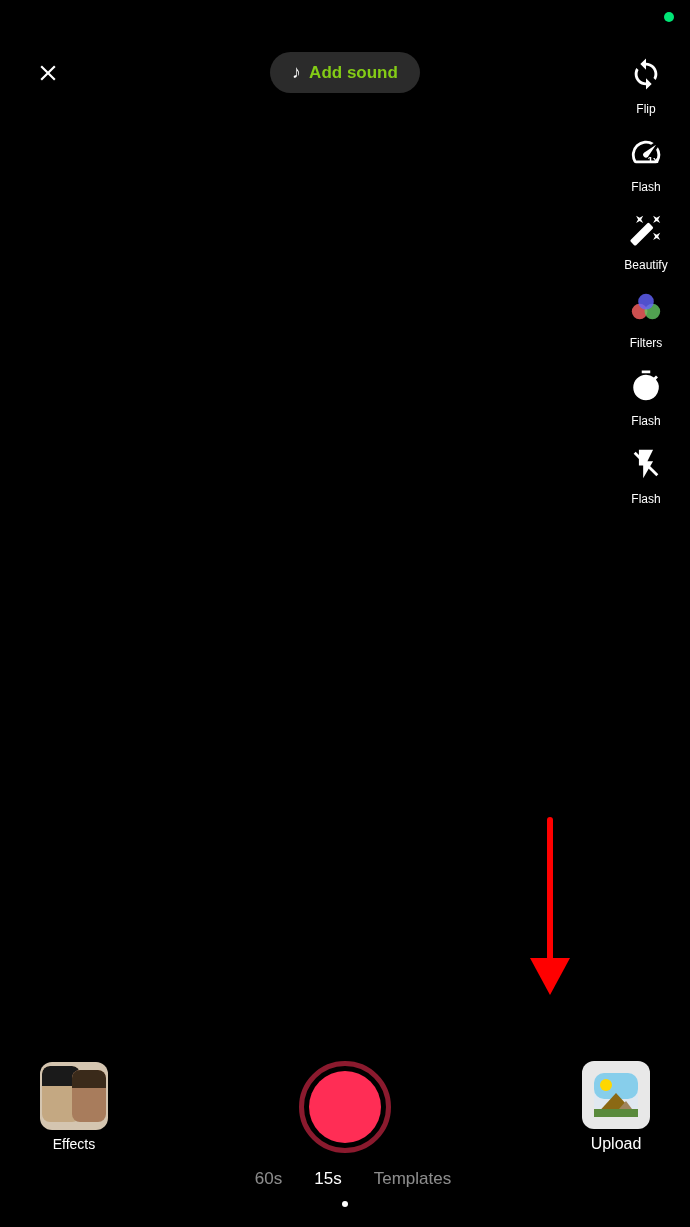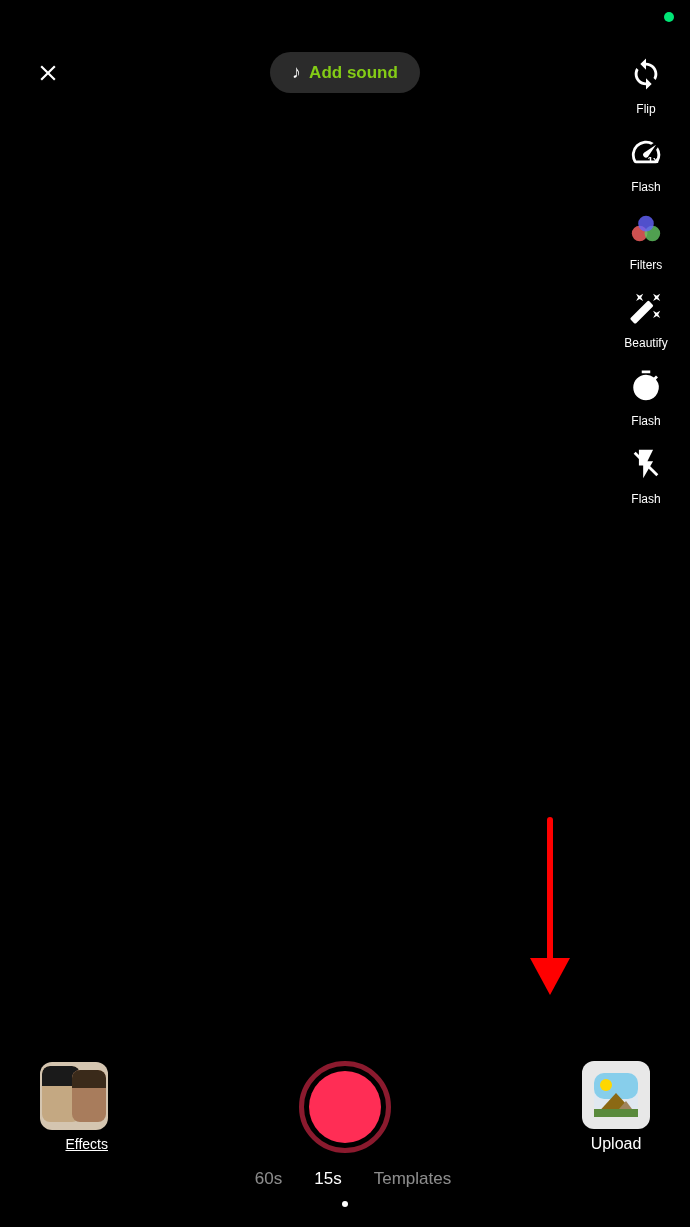--- a/index.html
+++ b/index.html
@@ -139,24 +139,23 @@
       display: flex;
       align-items: center;
       justify-content: space-between;
       padding: 0 40px;
       padding-bottom: 16px;
     }
 
     .effects-btn {
       display: flex;
       flex-direction: column;
-      align-items: flex-end;
+      align-items: center;
       cursor: pointer;
       gap: 6px;
-      text-decoration: underline;
     }
 
     .effects-label {
       font-size: 14px;
       color: #fff;
       font-weight: 500;
     }
 
     
     .record-btn {
@@ -326,35 +325,35 @@
           <path d="M20.38 8.57l-1.23 1.85a8 8 0 0 1-.22 7.58H5.07A8 8 0 0 1 15.58 6.85l1.85-1.23A10 10 0 0 0 3.35 19a2 2 0 0 0 1.72 1h13.85a2 2 0 0 0 1.74-1 10 10 0 0 0-.27-10.44zm-9.79 6.84a2 2 0 0 0 2.83 0l5.66-8.49-8.49 5.66a2 2 0 0 0 0 2.83z"></path>
           <text x="13" y="20" font-size="7" fill="white" font-weight="bold">1x</text>
         </svg>
       </div>
       <span class="control-label">Flash</span>
     </div>
 
     <div class="control-item">
       <div class="control-icon">
         <svg width="34" height="34" viewBox="0 0 24 24">
+          <path d="M7.5 5.6L10 7 8.6 4.5 10 2 7.5 3.4 5 2l1.4 2.5L5 7zm12 9.8L17 14l1.4 2.5L17 19l2.5-1.4L22 19l-1.4-2.5L22 14zM22 2l-2.5 1.4L17 2l1.4 2.5L17 7l2.5-1.4L22 7l-1.4-2.5zm-7.63 5.29a1 1 0 0 0-1.41 0L1.29 18.96a1 1 0 0 0 0 1.41l2.34 2.34c.39.39 1.02.39 1.41 0L16.7 11.05a1 1 0 0 0 0-1.41l-2.33-2.35z"></path>
+        </svg>
+      </div>
+      <span class="control-label">Beautify</span>
+    </div>
+
+    <div class="control-item">
+      <div class="control-icon">
+        <svg width="34" height="34" viewBox="0 0 24 24">
           <circle cx="7.5" cy="14.5" r="5.5" fill="rgba(255,100,100,0.8)"></circle>
           <circle cx="16.5" cy="14.5" r="5.5" fill="rgba(100,200,100,0.8)"></circle>
           <circle cx="12" cy="7.5" r="5.5" fill="rgba(100,100,255,0.8)"></circle>
         </svg>
       </div>
       <span class="control-label">Filters</span>
-    </div>
-
-    <div class="control-item">
-      <div class="control-icon">
-        <svg width="34" height="34" viewBox="0 0 24 24">
-          <path d="M7.5 5.6L10 7 8.6 4.5 10 2 7.5 3.4 5 2l1.4 2.5L5 7zm12 9.8L17 14l1.4 2.5L17 19l2.5-1.4L22 19l-1.4-2.5L22 14zM22 2l-2.5 1.4L17 2l1.4 2.5L17 7l2.5-1.4L22 7l-1.4-2.5zm-7.63 5.29a1 1 0 0 0-1.41 0L1.29 18.96a1 1 0 0 0 0 1.41l2.34 2.34c.39.39 1.02.39 1.41 0L16.7 11.05a1 1 0 0 0 0-1.41l-2.33-2.35z"></path>
-        </svg>
-      </div>
-      <span class="control-label">Beautify</span>
     </div>
 
     <div class="control-item">
       <div class="control-icon">
         <svg width="34" height="34" viewBox="0 0 24 24">
           <path d="M15 1H9v2h6V1zm-4 13h2V8h-2v6zm8.03-6.61l1.42-1.42c-.43-.51-.9-.99-1.41-1.41l-1.42 1.42A8.962 8.962 0 0 0 12 4c-4.97 0-9 4.03-9 9s4.02 9 9 9a8.994 8.994 0 0 0 7.03-14.61z"></path>
           <text x="13" y="21" font-size="6" fill="white" font-weight="bold">3</text>
         </svg>
       </div>
       <span class="control-label">Flash</span>

